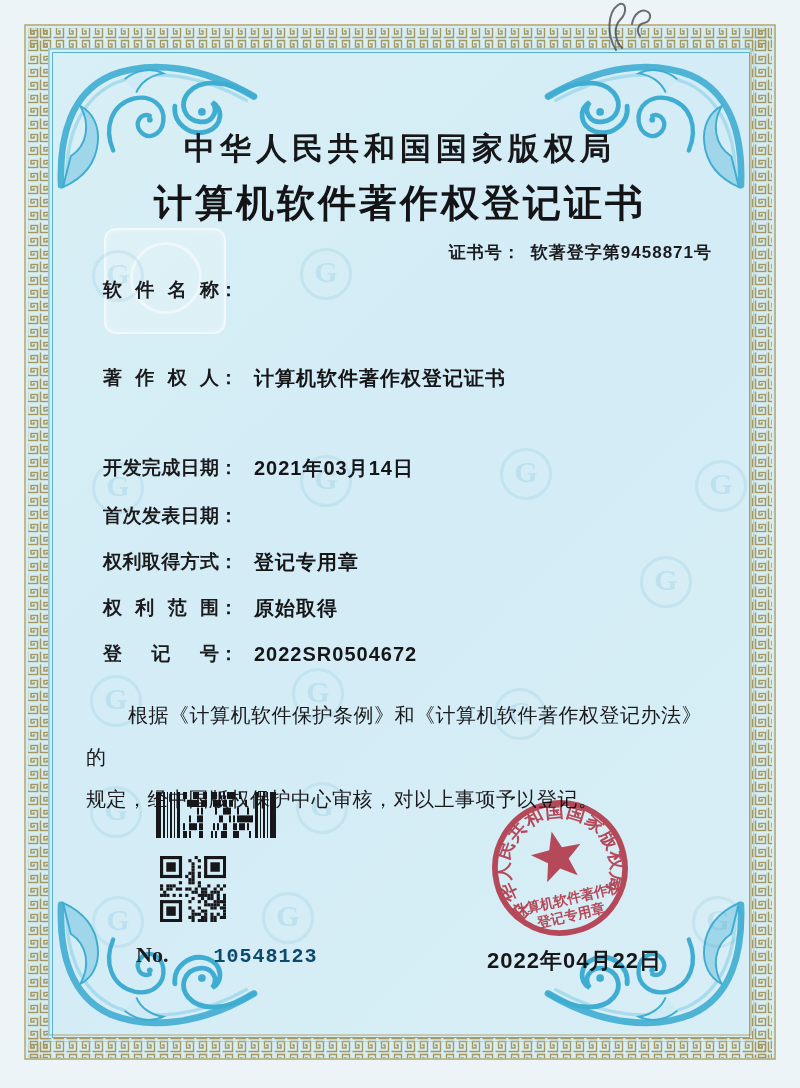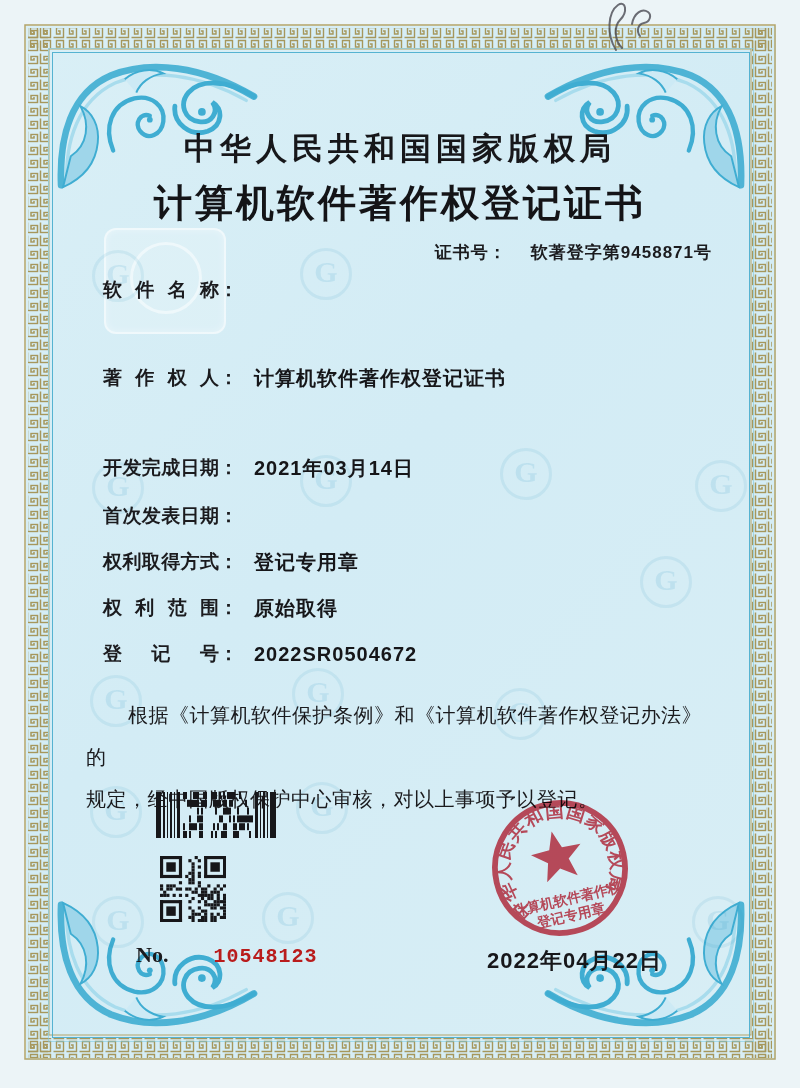--- a/index.html
+++ b/index.html
@@ -33,21 +33,21 @@
     font-size:31px;font-weight:900;color:#17171a;letter-spacing:5px;
   }
   .cert-title{
     position:absolute;left:0;right:0;top:178px;text-align:center;
     font-size:38px;font-weight:900;color:#141417;letter-spacing:3px;
   }
   .certno{
     position:absolute;right:88px;top:241px;
     font-size:17px;font-weight:700;color:#1b1b1e;letter-spacing:1px;
   }
-  .certno .lbl{margin-right:24px;}
+  .certno .lbl{margin-right:10px;}
 
   .fields{position:absolute;left:103px;top:276px;right:80px;}
   .field-row{position:absolute;left:0;display:flex;align-items:flex-start;}
   .field-row:nth-child(1){top:0;}
   .field-row:nth-child(2){top:88px;}
   .field-row:nth-child(3){top:178px;}
   .field-row:nth-child(4){top:226px;}
   .field-row:nth-child(5){top:272px;}
   .field-row:nth-child(6){top:318px;}
   .field-row:nth-child(7){top:364px;}
@@ -496,21 +496,21 @@
     <rect x="63" y="59.85" width="3.15" height="3.15" fill="#17171a"></rect>
     <rect x="31.5" y="63" width="3.15" height="3.15" fill="#17171a"></rect>
     <rect x="37.8" y="63" width="3.15" height="3.15" fill="#17171a"></rect>
     <rect x="40.949999999999996" y="63" width="3.15" height="3.15" fill="#17171a"></rect>
     <rect x="44.1" y="63" width="3.15" height="3.15" fill="#17171a"></rect>
     <rect x="50.4" y="63" width="3.15" height="3.15" fill="#17171a"></rect>
     <rect x="53.55" y="63" width="3.15" height="3.15" fill="#17171a"></rect>
   </svg>
 
 <div class="serial">
-  <span>No.</span><span class="num" id="serial-num" style="color: #b91c1c; margin-left: 45px;">10548123</span>
+  <span>No.</span><span class="num" id="serial-num" style="color: #0c4a6e; margin-left: 45px;">10548123</span>
 </div>
 
 <div class="issue-date">2022年04月22日</div>
 
 <svg class="seal" viewBox="0 0 200 200">
   <g transform="rotate(-13 100 100)" id="seal-g">
     <circle cx="100" cy="100" r="73" fill="none" stroke="#d5404f" stroke-width="6.5"></circle>
     <path d="M100,58 L107.3,77.9 L128.5,78.7 L111.9,91.9 L117.6,112.3 L100,100.5 L82.4,112.3 L88.1,91.9 L71.5,78.7 L92.7,77.9 Z" fill="#d5404f"></path>
     <path id="sealArc" d="M 59.7,140.3 A 57,57 0 1 1 140.3,140.3" fill="none"></path>
     <text font-size="20" font-weight="bold" fill="#d5404f" letter-spacing="1">

